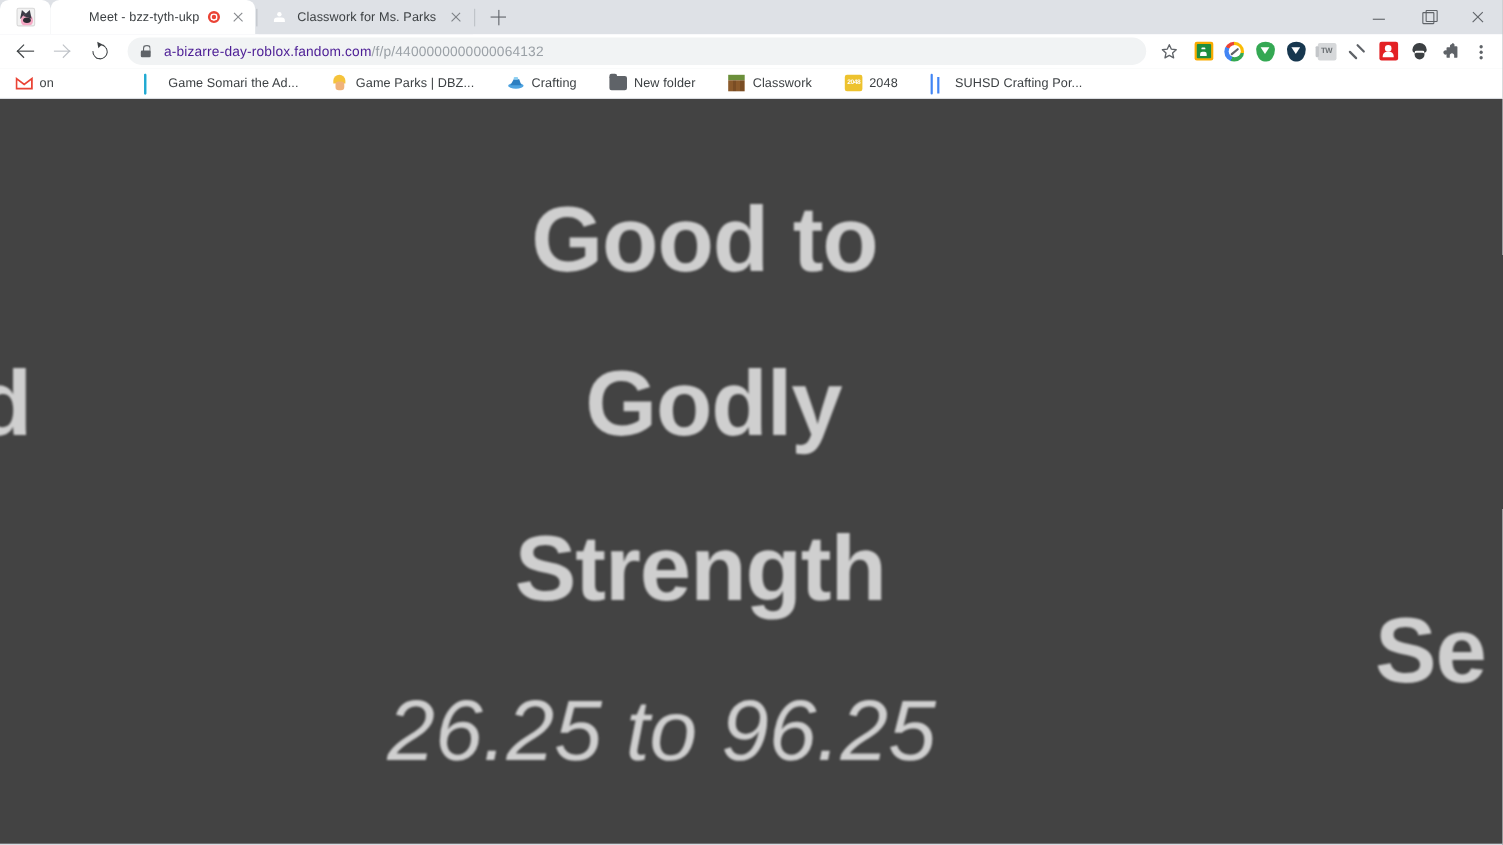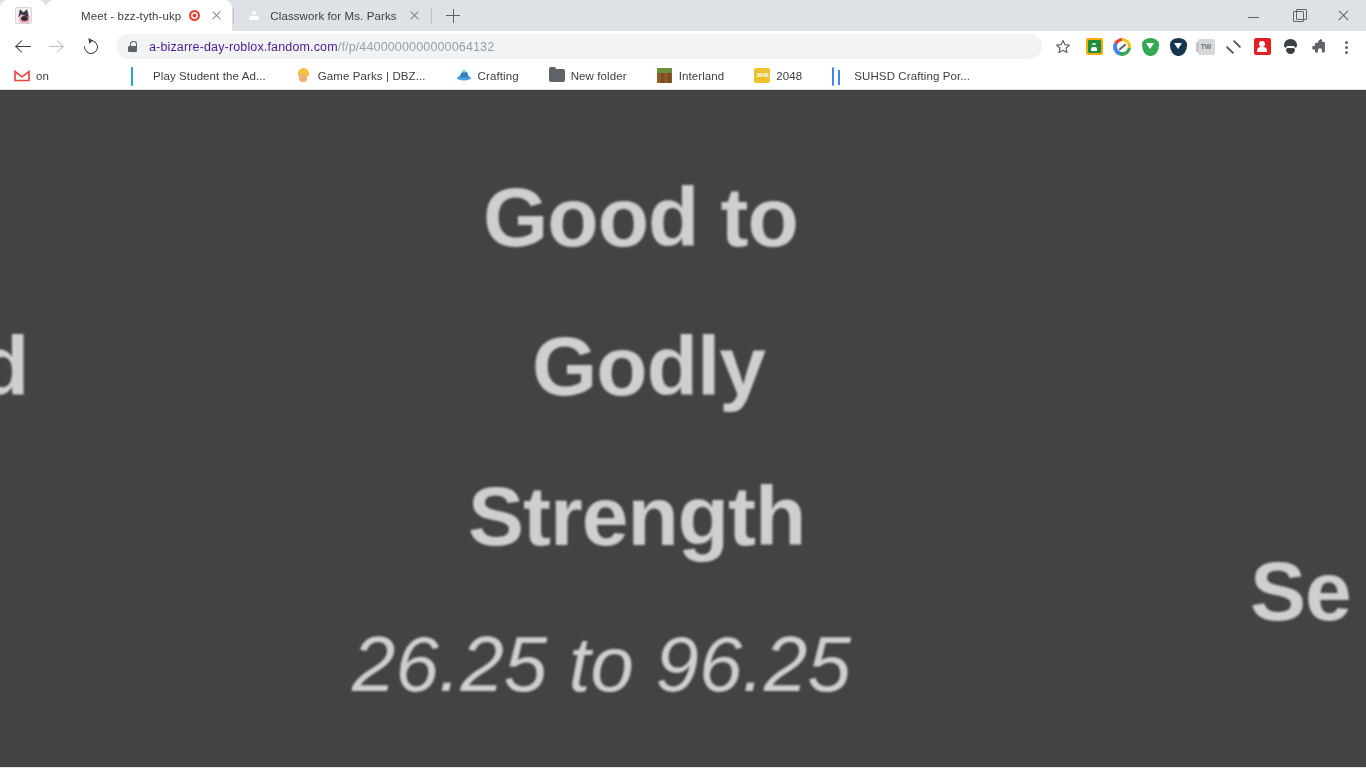--- a/index.html
+++ b/index.html
@@ -619,21 +619,21 @@
     <span class="bm-label">on</span>
   </div>
 
   <div class="bm">
     <span class="bm-ico"><span class="i-class2"></span></span>
     <span class="bm-label"></span>
   </div>
 
   <div class="bm">
     <span class="bm-ico"><span class="i-pad"></span></span>
-    <span class="bm-label">Play Student the Ad...</span>
+    <span class="bm-label">Game Somari the Ad...</span>
   </div>
 
   <div class="bm">
     <span class="bm-ico"><span class="i-dbz"></span></span>
     <span class="bm-label">Game Parks | DBZ...</span>
   </div>
 
   <div class="bm">
     <span class="bm-ico">
       <svg width="16" height="14" viewBox="0 0 16 14">
@@ -647,21 +647,21 @@
 
   <div class="bm">
     <span class="bm-ico" style="display:flex;align-items:center">
         <span class="i-folder"></span>
       </span>
     <span class="bm-label">New folder</span>
   </div>
 
   <div class="bm">
     <span class="bm-ico"><span class="i-craft"></span></span>
-    <span class="bm-label">Interland</span>
+    <span class="bm-label">Classwork</span>
   </div>
 
   <div class="bm">
     <span class="bm-ico">
         <span class="i-2048">
           <span>2048</span>
         </span>
       </span>
     <span class="bm-label">2048</span>
   </div>

